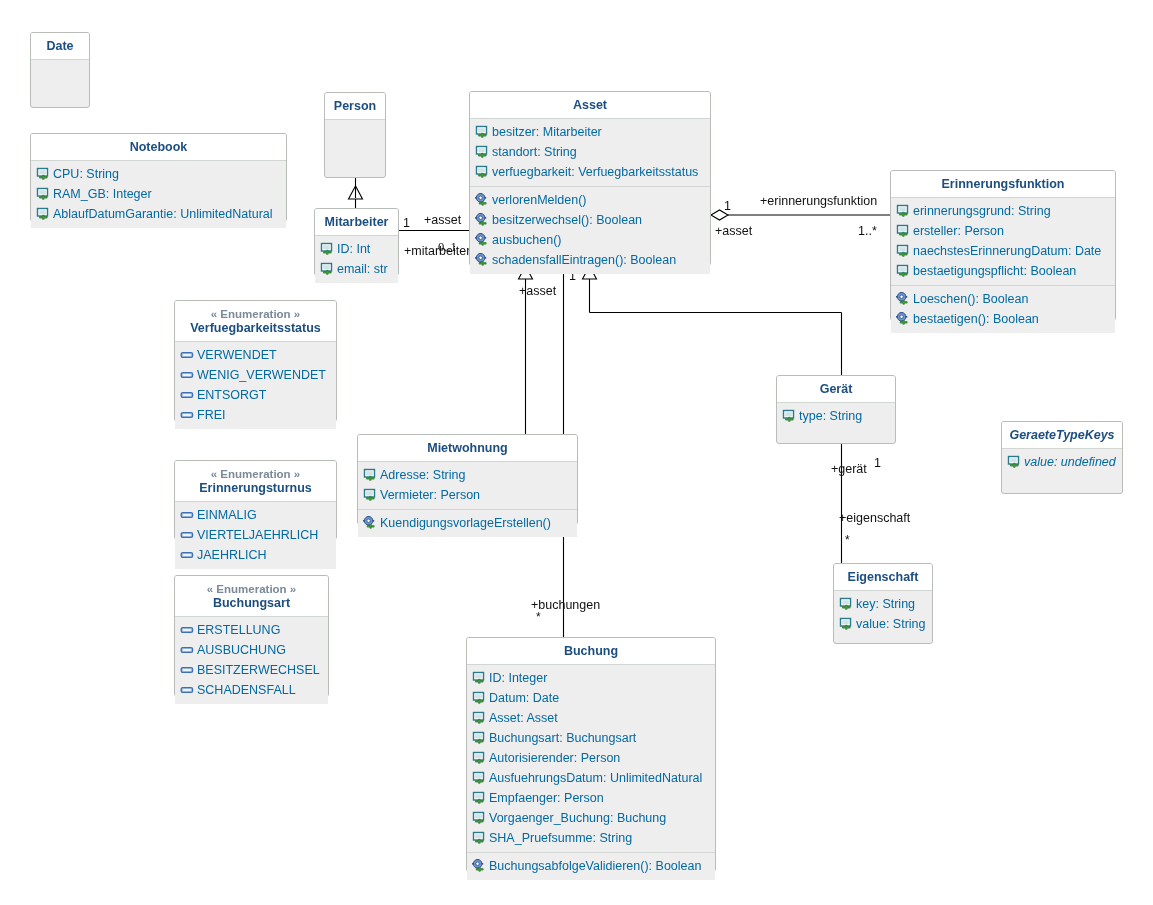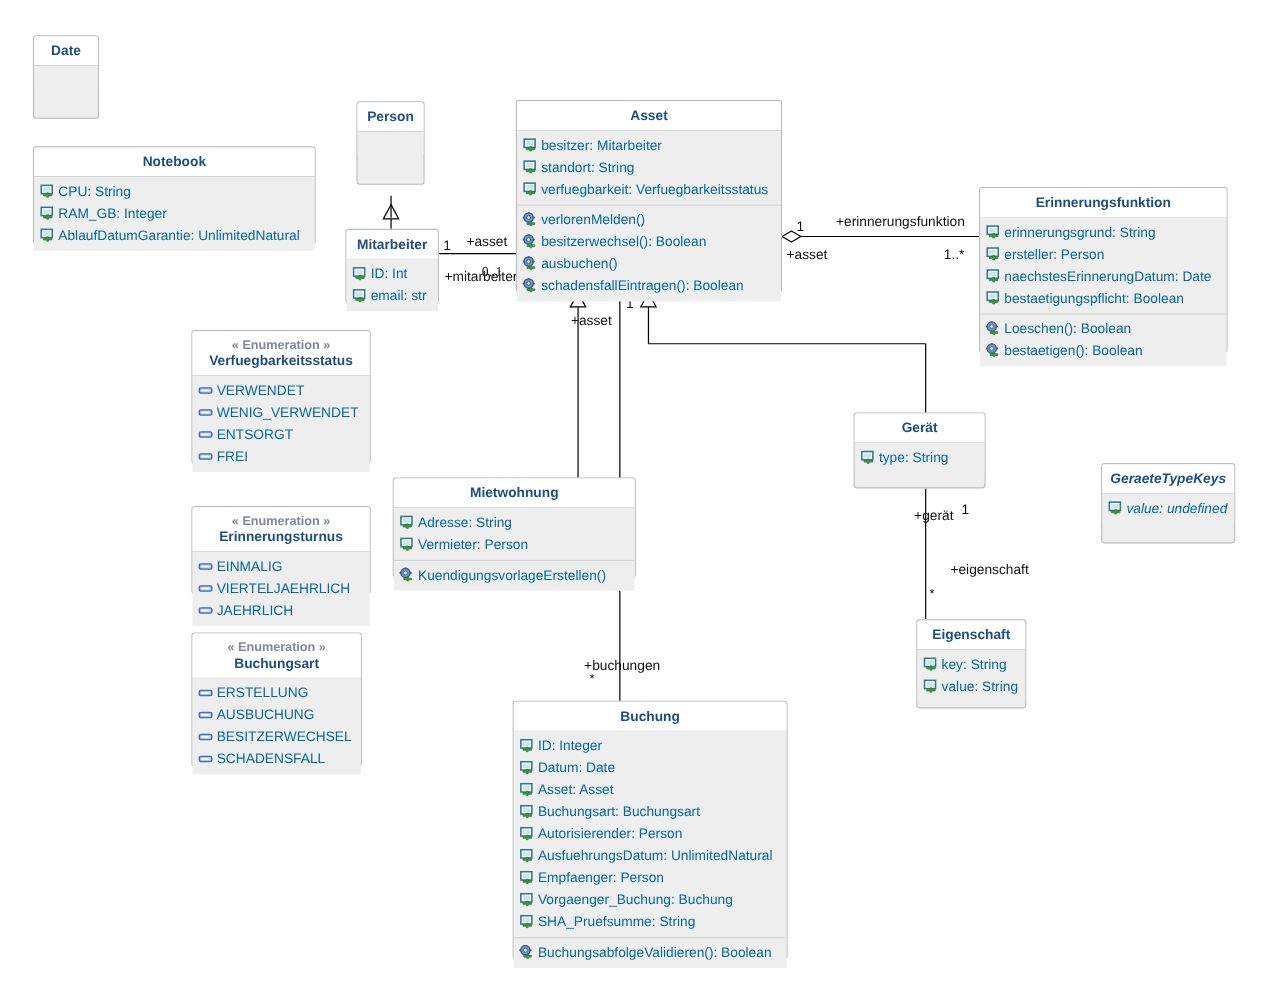--- a/index.html
+++ b/index.html
@@ -122,21 +122,21 @@
       <div class="elabel" style="left: 724px; top: 199px;">1</div>
       <div class="elabel" style="left: 760px; top: 194px;">+erinnerungsfunktion</div>
       <div class="elabel" style="left: 715px; top: 224px;">+asset</div>
       <div class="elabel" style="left: 858px; top: 224px;">1..*</div>
       <div class="elabel" style="left: 519px; top: 284px;">+asset</div>
       <div class="elabel" style="left: 569px; top: 269px;">1</div>
       <div class="elabel" style="left: 531px; top: 598px;">+buchungen</div>
       <div class="elabel star" style="left: 536px; top: 610px;">*</div>
       <div class="elabel" style="left: 831px; top: 462px;">+gerät</div>
       <div class="elabel" style="left: 874px; top: 456px;">1</div>
-      <div class="elabel" style="left: 839px; top: 511px; margin-left: 25px;">+eigenschaft</div>
+      <div class="elabel" style="left: 839px; top: 511px;">+eigenschaft</div>
       <div class="elabel star" style="left: 845px; top: 533px;">*</div>
     </div>
 
   <div id="class-layer">
       <div class="uml" style="left: 30px; top: 32px; width: 60px; height: 76px;">
         <div class="hdr"><span>Date</span></div>
         <div class="compartment empty" style="flex: 1 1 0%; min-height: 20px;"></div>
       </div>
       <div class="uml" style="left: 30px; top: 133px; width: 257px; height: 89px;">
         <div class="hdr"><span>Notebook</span></div>
@@ -166,21 +166,21 @@
               <svg width="15" height="14" viewBox="0 0 15 14">
                 <rect x="1.5" y="1.5" width="10" height="7.5" fill="#ffffff" stroke="#2a7a8c" stroke-width="1.4"></rect>
                 <rect x="3.2" y="3.2" width="6.6" height="4.2" fill="#cfe4e8" stroke="none"></rect>
                 <path d="M3.5 9.5 h3 v-1.2 h1.6 v1.2 h3 v1.6 h-3 v1.2 h-1.6 v-1.2 h-3 z" fill="#3f9c3f" stroke="#2f7a2f" stroke-width="0.7"></path>
               </svg>
             </span>
             <span class="lbl">AblaufDatumGarantie: UnlimitedNatural</span>
           </div>
         </div>
       </div>
-      <div class="uml" style="left: 324px; top: 92px; width: 62px; height: 76px;">
+      <div class="uml" style="left: 324px; top: 92px; width: 62px; height: 86px;">
         <div class="hdr"><span>Person</span></div>
         <div class="compartment empty" style="flex: 1 1 0%; min-height: 20px;"></div>
       </div>
       <div class="uml" style="left: 314px; top: 208px; width: 85px; height: 68px;">
         <div class="hdr"><span>Mitarbeiter</span></div>
         <div class="compartment">
           <div class="row">
             <span class="ic">
               <svg width="15" height="14" viewBox="0 0 15 14">
                 <rect x="1.5" y="1.5" width="10" height="7.5" fill="#ffffff" stroke="#2a7a8c" stroke-width="1.4"></rect>

